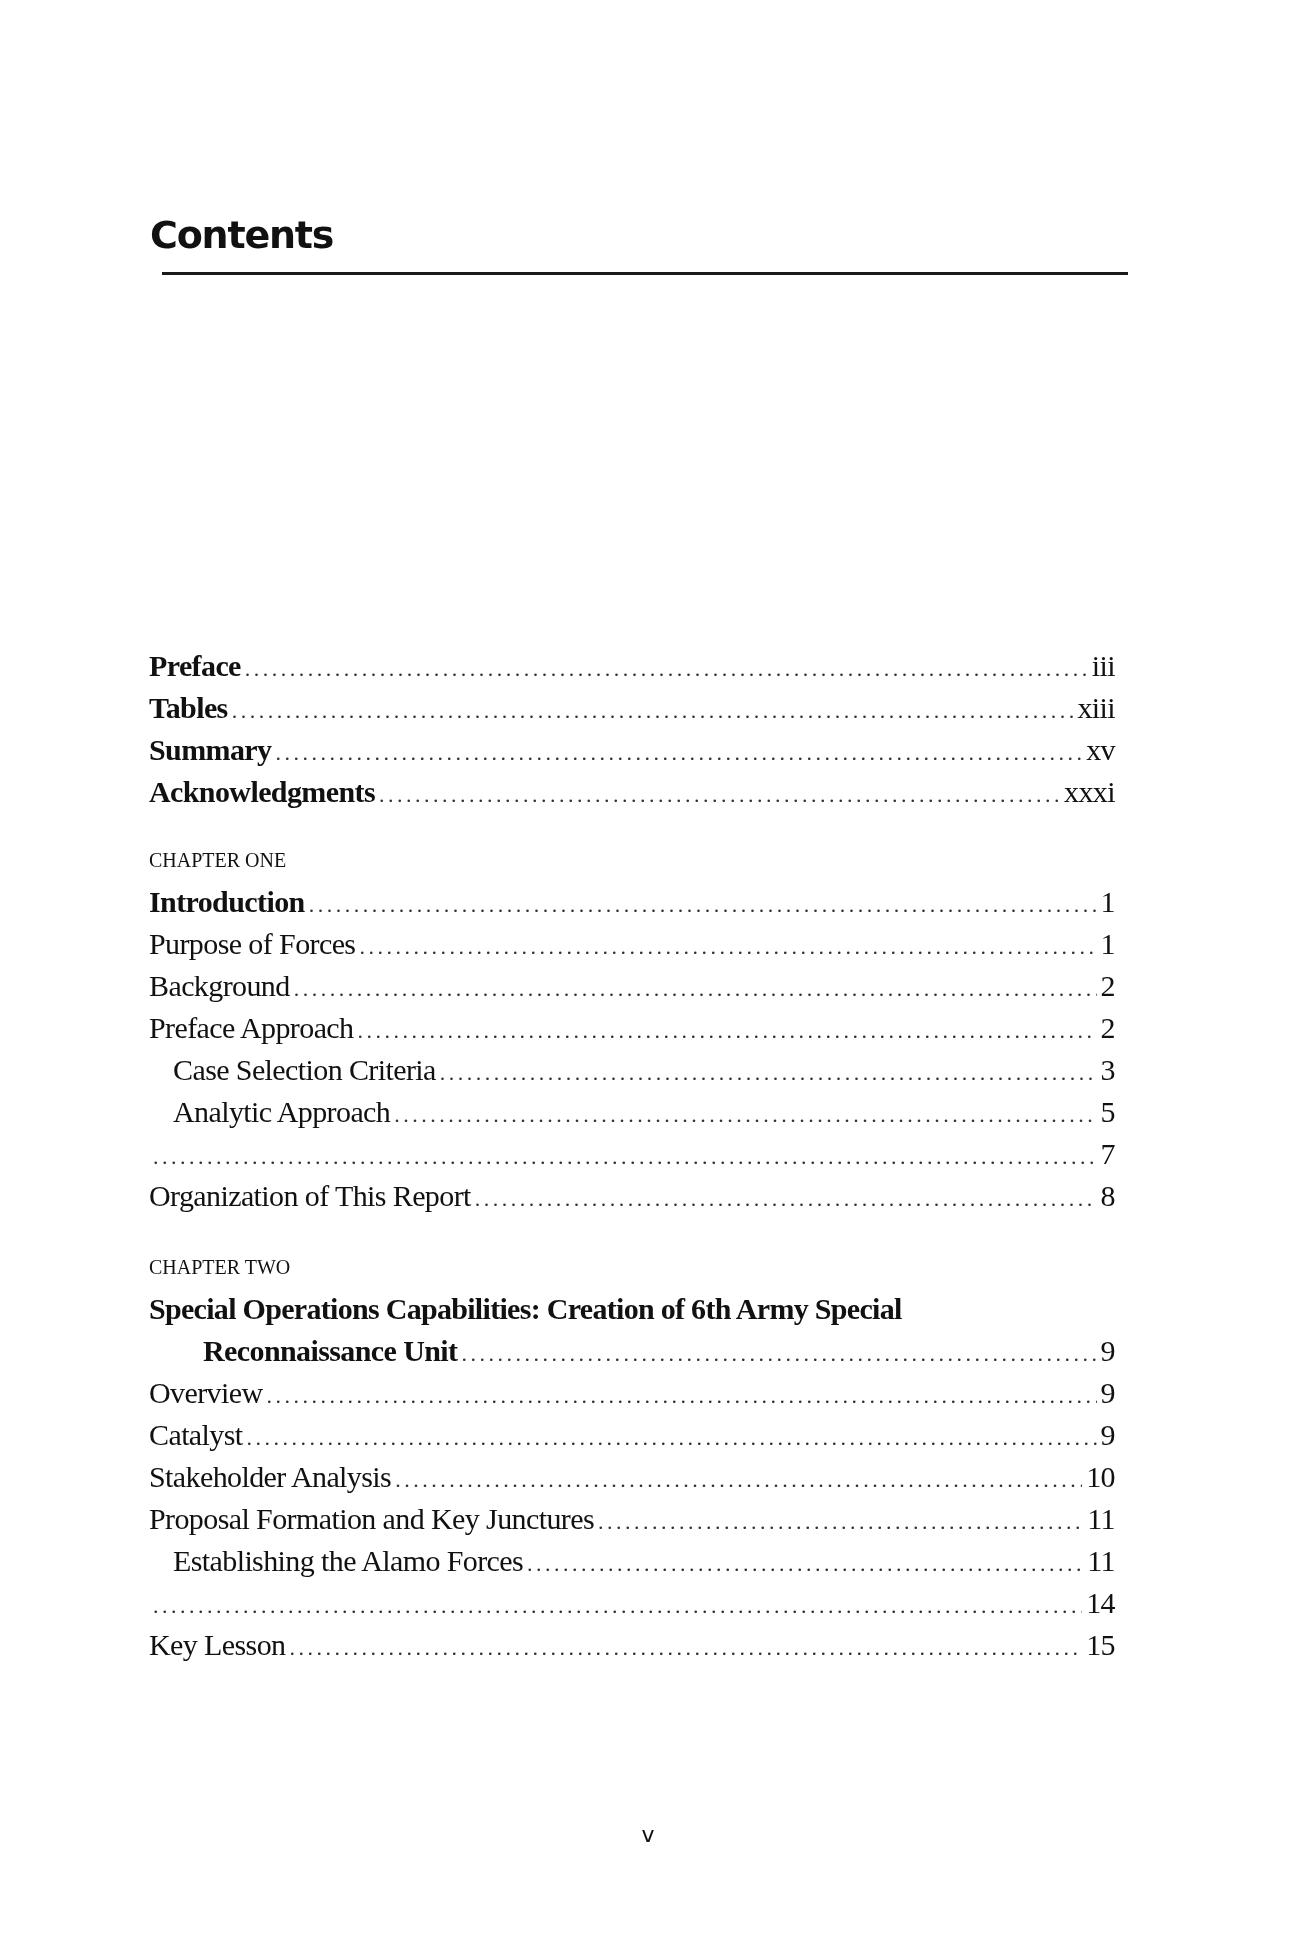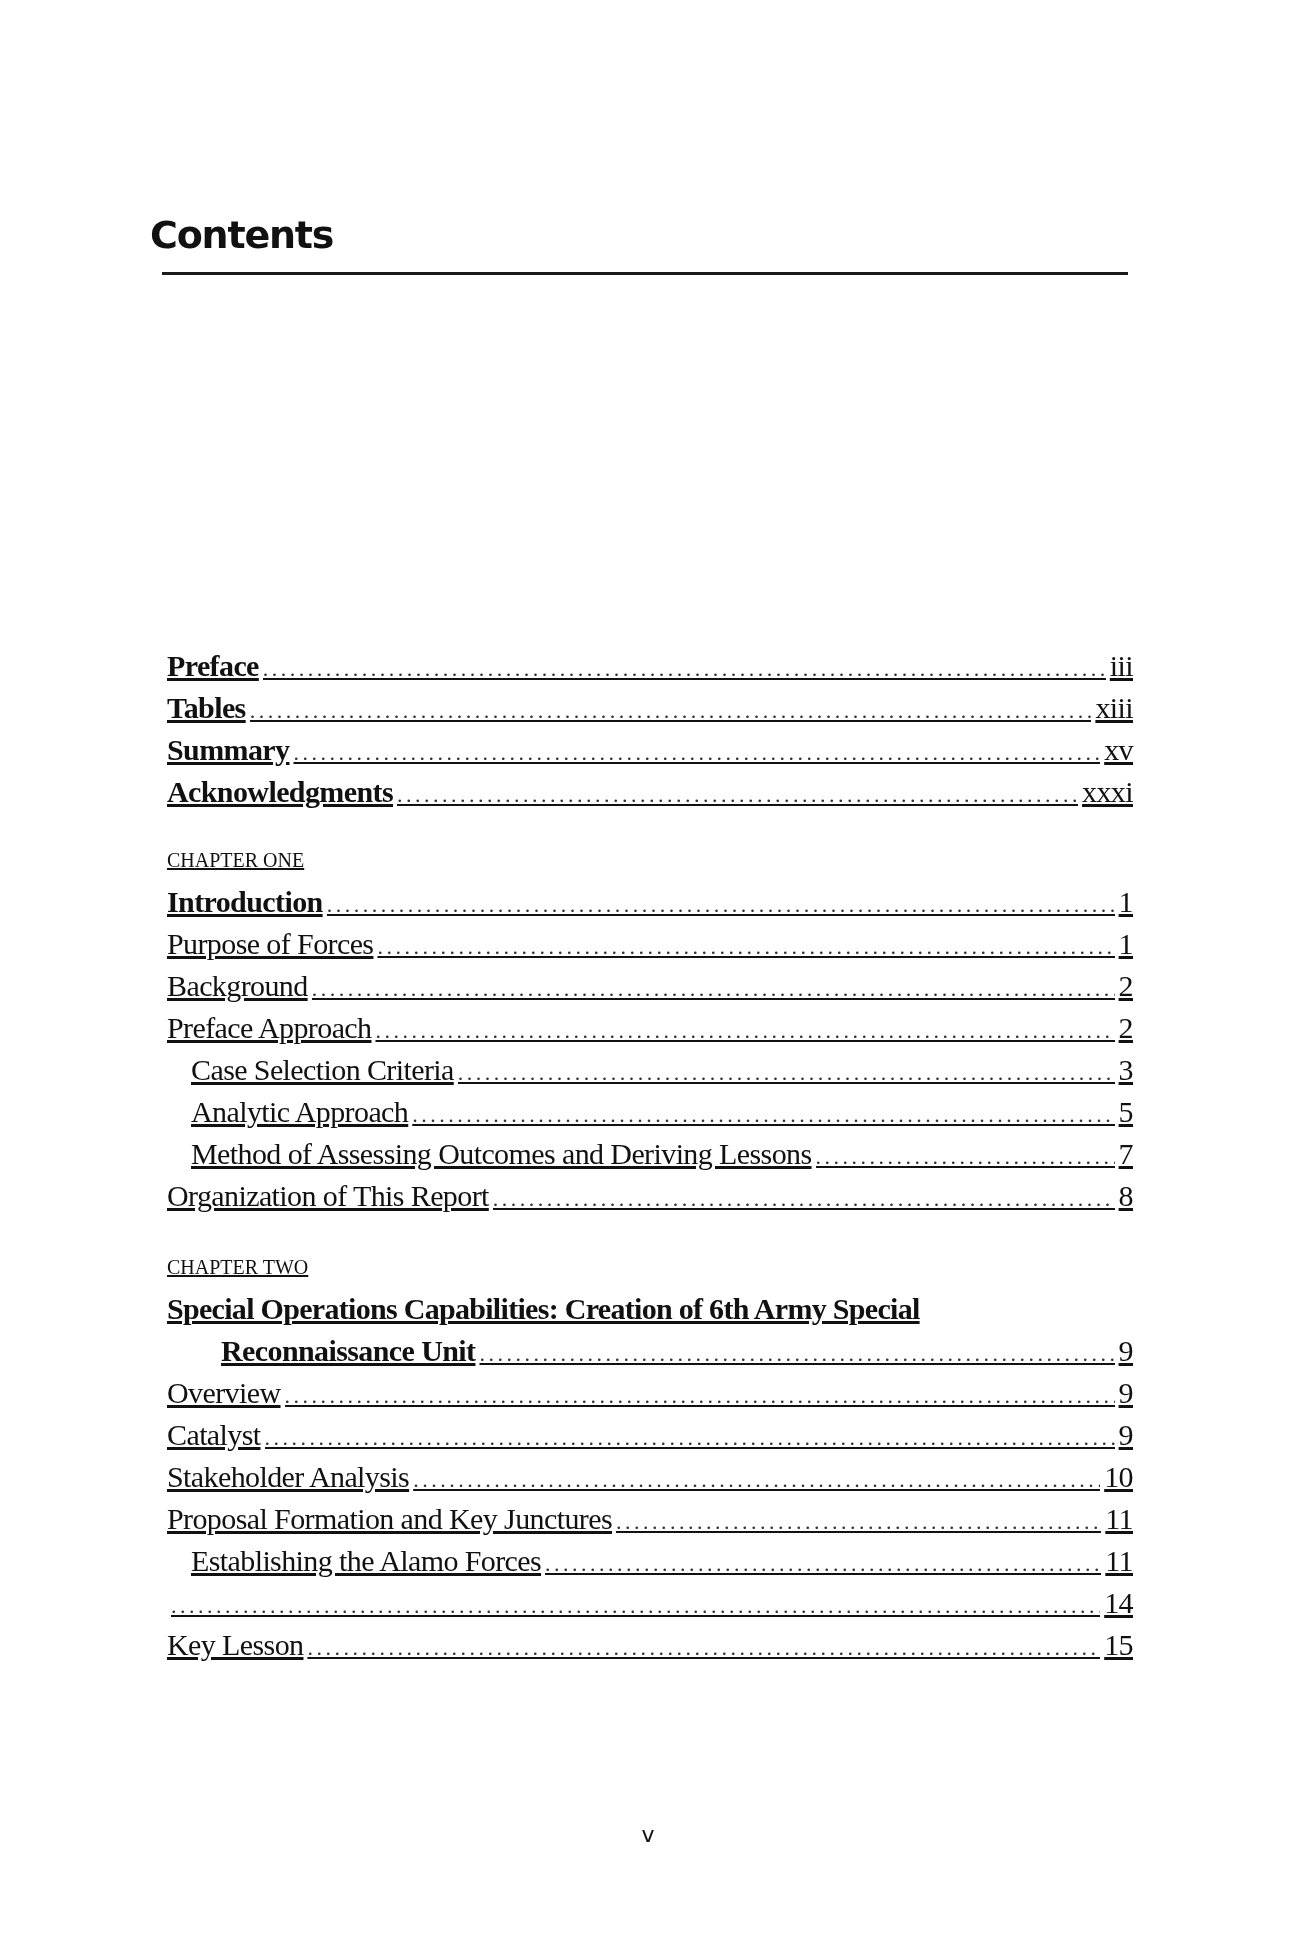--- a/index.html
+++ b/index.html
@@ -4,22 +4,22 @@
 <style>
   html, body { margin: 0; padding: 0; background: #ffffff; }
   body { width: 1296px; height: 1944px; position: relative; overflow: hidden; color: #111; }
   .heading {
     position: absolute; left: 146px; top: 206px;
     font-family: "DejaVu Sans", sans-serif; font-weight: bold; font-size: 38px;
     letter-spacing: -1.2px; margin: 4px; line-height: 50px;
   }
   .rule { position: absolute; left: 162px; top: 272px; width: 966px; height: 3px; background: #1a1a1a; }
   .toc {
-    position: absolute; left: 167px; width: 966px;
-    font-family: "Liberation Serif", serif; font-size: 30px; text-decoration: underline;
+    position: absolute; left: 149px; width: 966px;
+    font-family: "Liberation Serif", serif; font-size: 30px;
   }
   .row {
     display: flex; align-items: baseline; height: 42px; line-height: 42px; white-space: nowrap;
     letter-spacing: -0.6px;
   }
   .row .label { flex: 0 0 auto; }
   .row .dots {
     flex: 1 1 auto; overflow: hidden; margin: 0 4px; letter-spacing: 2.5px;
     font-size: 22px; color: #333;
   }
@@ -98,21 +98,20 @@
     <span class="label">Case Selection Criteria</span>
     <span class="dots"></span>
     <span class="page">3</span>
   </div>
   <div class="row indent">
     <span class="label">Analytic Approach</span>
     <span class="dots"></span>
     <span class="page">5</span>
   </div>
   <div class="row indent">
-    <span class="label">Method of Assessing Outcomes and Deriving Lessons</span>
     <span class="dots"></span>
     <span class="page">7</span>
   </div>
   <div class="row">
     <span class="label">Organization of This Report</span>
     <span class="dots"></span>
     <span class="page">8</span>
   </div>
 
   <div class="gap" style="height:29px;"></div>

